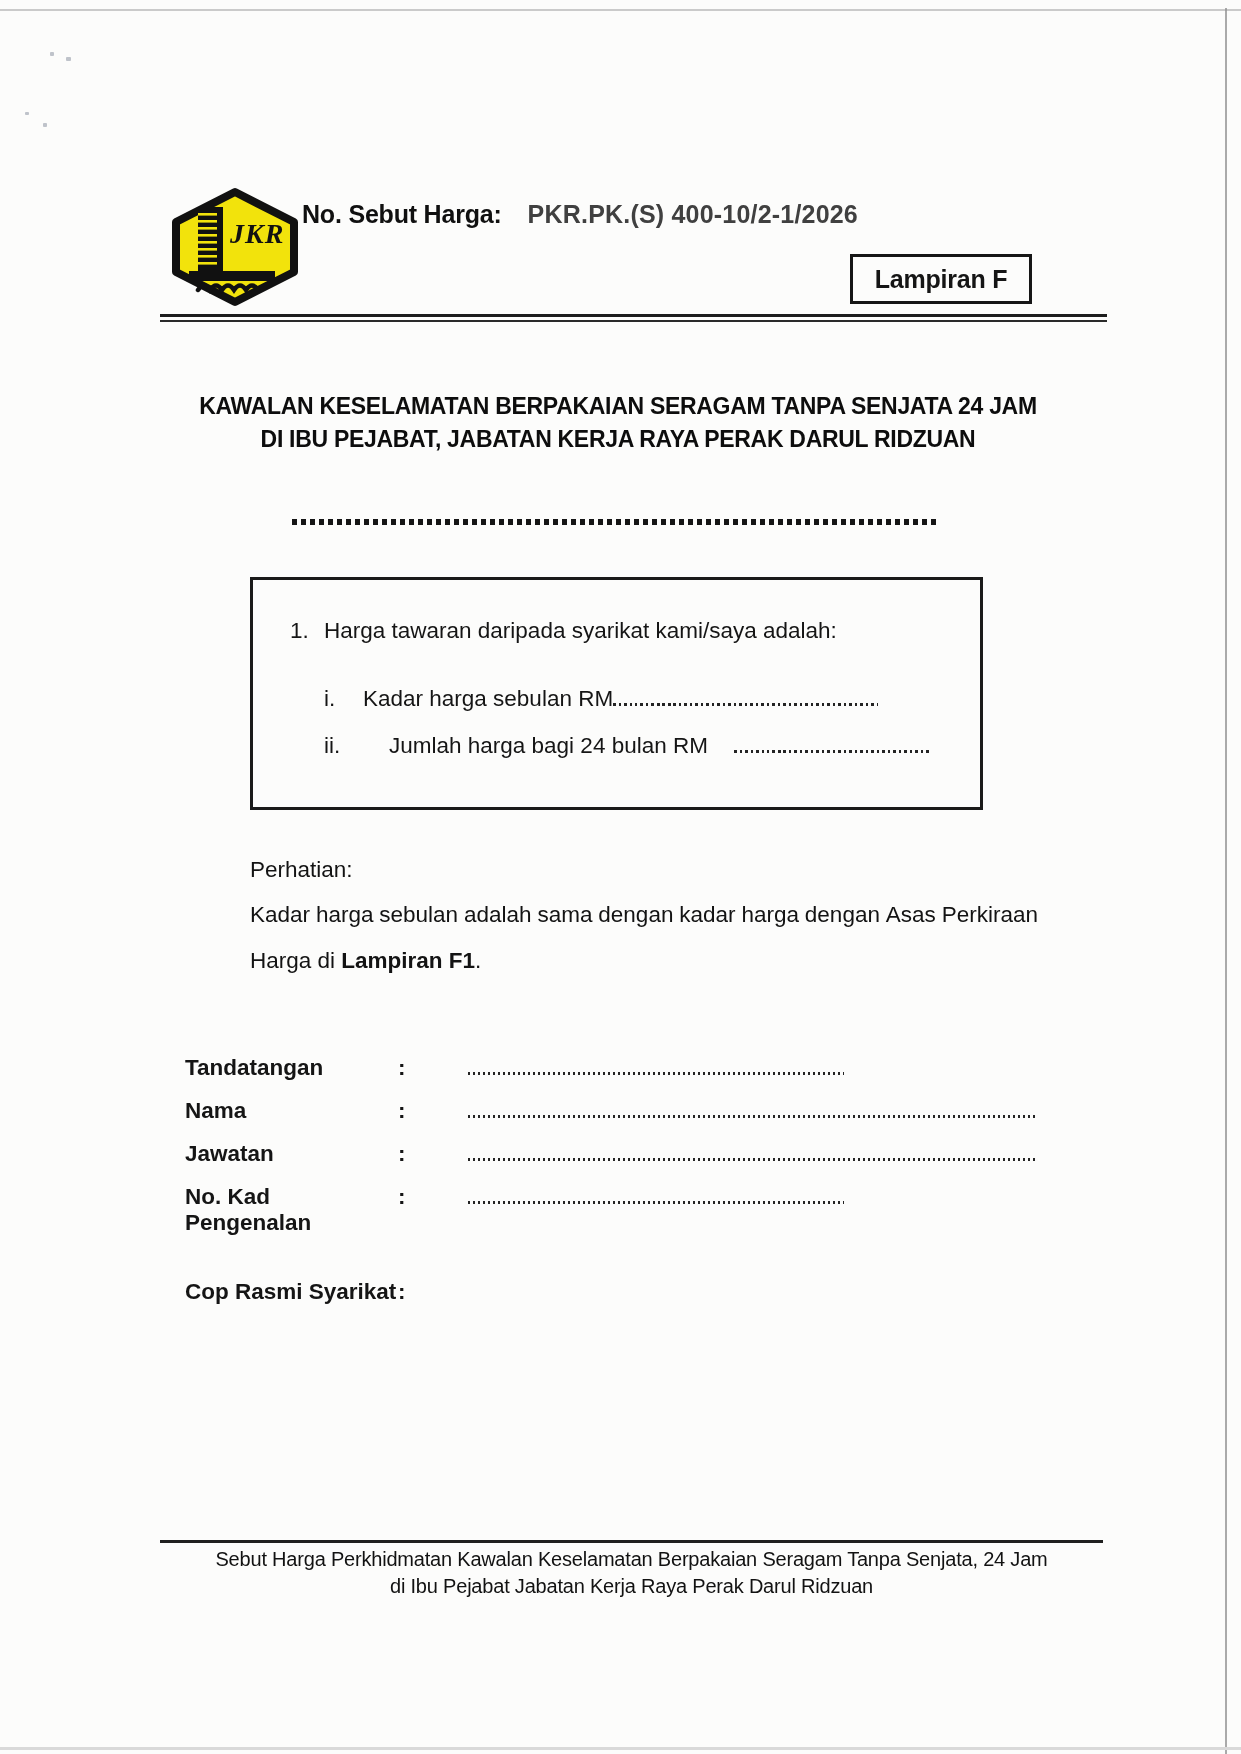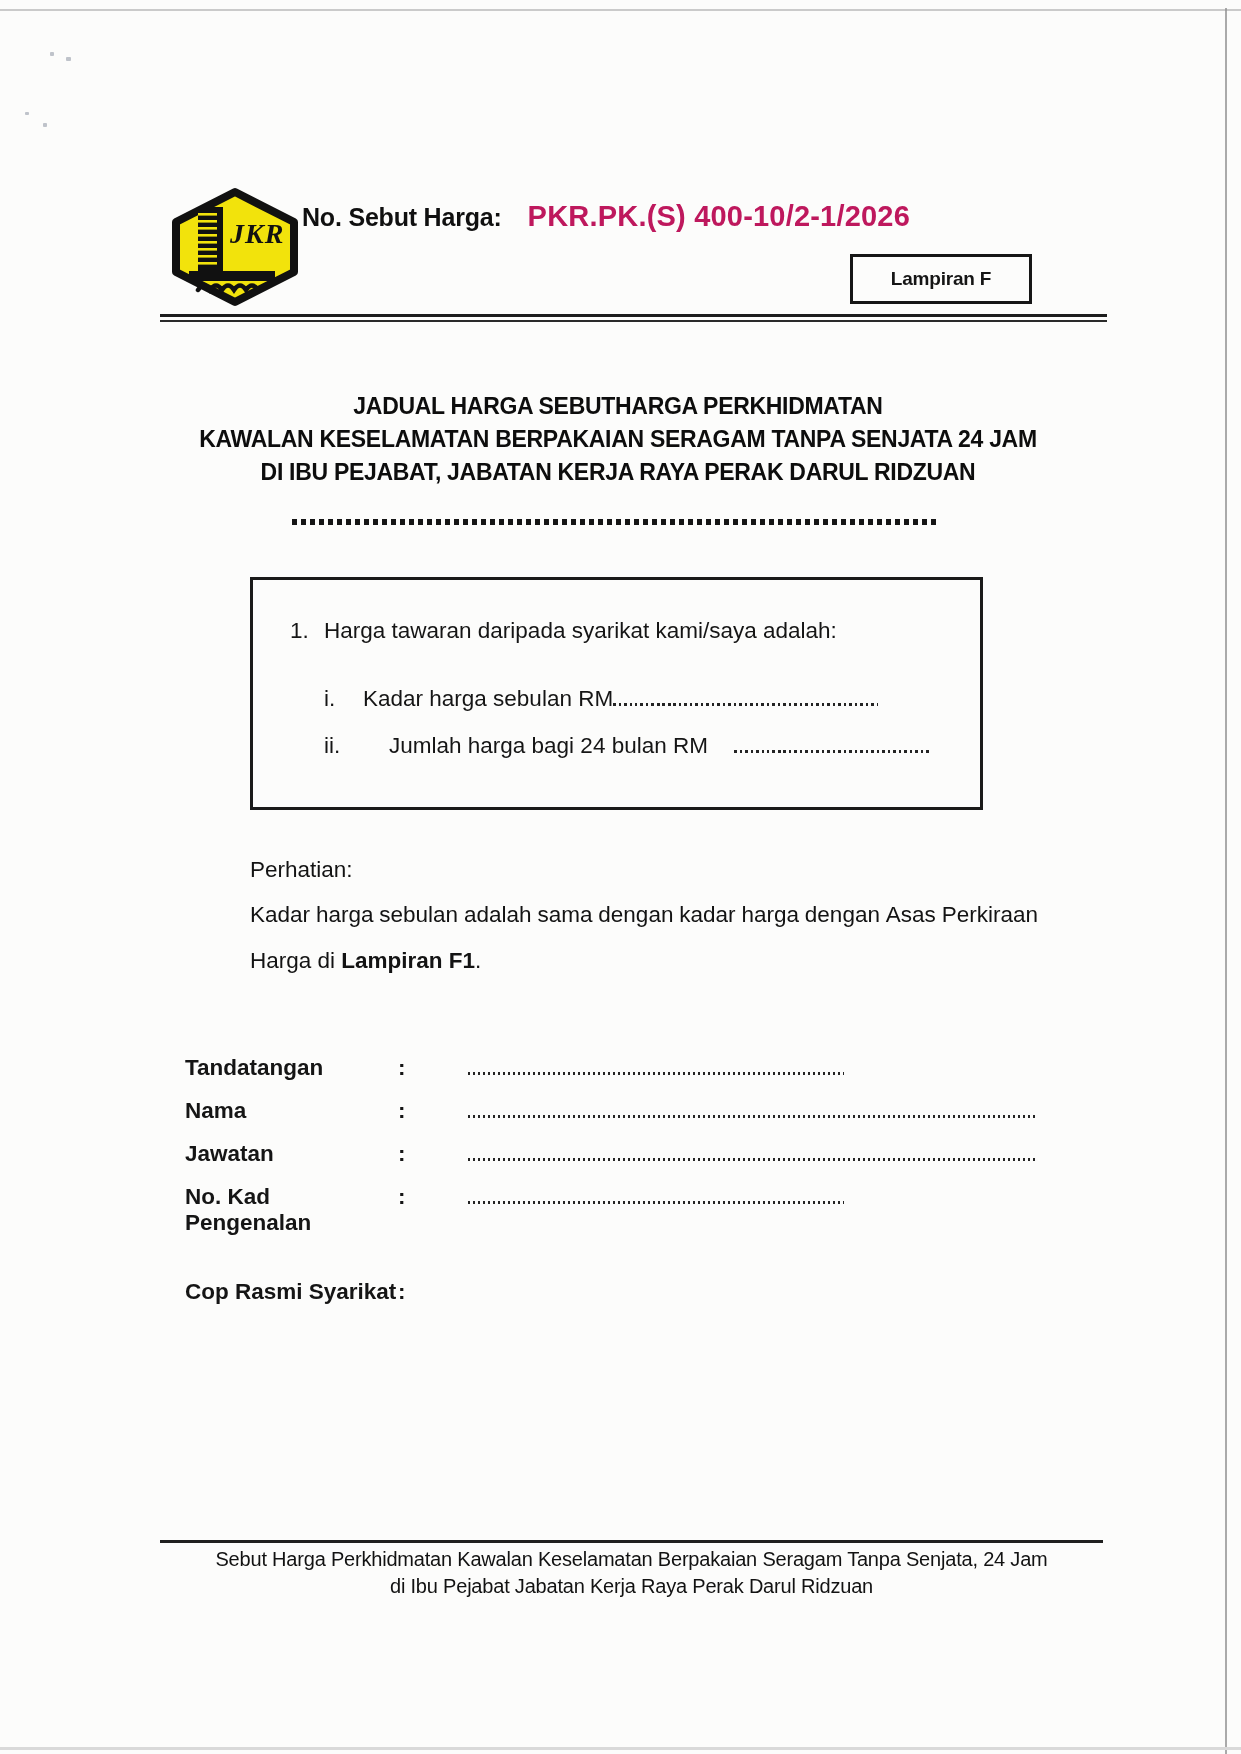--- a/index.html
+++ b/index.html
@@ -10,25 +10,25 @@
   
   .scan-top { position:absolute; left:0; top:9px; width:1241px; height:2px; background:#b5b5b5; opacity:.7; }
   .scan-right { position:absolute; left:1225px; top:8px; width:2px; height:1746px; background:#8f8f8f; opacity:.75; }
   .scan-bottom { position:absolute; left:0; top:1747px; width:1241px; height:3px; background:#d9d9d9; }
   .speck { position:absolute; background:#8d93a3; opacity:.55; border-radius:1px; }
 
   
   .logo { position:absolute; left:168px; top:187px; width:134px; height:120px; }
   .ref-row { position:absolute; left:302px; top:200px; display:flex; align-items:baseline; white-space:nowrap; }
   .ref-label { font-size:25px; font-weight:700; color:#101010; letter-spacing:-0.2px; }
-  .ref-value { font-size:29px; font-weight:700; color:#be185d; margin-left:26px; letter-spacing:0.2px; }
+  .ref-value { font-size:25px; font-weight:700; color:#404040; margin-left:26px; letter-spacing:0.2px; }
   .lampiran-box { position:absolute; left:850px; top:254px; width:182px; height:50px;
                   border:3px solid #161616; display:flex; align-items:center; justify-content:center;
                   background:#fcfcfb; }
-  .lampiran-box span { font-size:19px; font-weight:700; letter-spacing:-0.2px; }
+  .lampiran-box span { font-size:25px; font-weight:700; letter-spacing:-0.2px; }
   .double-rule { position:absolute; left:160px; top:314px; width:947px; height:8px;
                  border-top:3px solid #1d1d1d; border-bottom:2px solid #2a2a2a; }
 
   
   .title { position:absolute; left:0; top:390px; width:1236px; text-align:center;
            font-weight:700; font-size:23px; line-height:33px; letter-spacing:-0.3px; color:#0d0d0d; }
   .dotted-sep { position:absolute; left:292px; top:519px; width:645px; height:6px;
                 background-image:repeating-linear-gradient(90deg,#151515 0 5px, transparent 5px 9px); }
 
   
@@ -110,21 +110,20 @@
     <span class="ref-value">PKR.PK.(S) 400-10/2-1/2026</span>
   </div>
 
   <div class="lampiran-box">
     <span>Lampiran F</span>
   </div>
 
   <div class="double-rule"></div>
 
   <div class="title">
-    <div>JADUAL HARGA SEBUTHARGA PERKHIDMATAN</div>
     <div>KAWALAN KESELAMATAN BERPAKAIAN SERAGAM TANPA SENJATA 24 JAM</div>
     <div>DI IBU PEJABAT, JABATAN KERJA RAYA PERAK DARUL RIDZUAN</div>
   </div>
 
   <div class="dotted-sep"></div>
 
   <div class="offer-box">
     <div class="item1">
       <span class="num">1.</span>
       <span>Harga tawaran daripada syarikat kami/saya adalah:</span>

